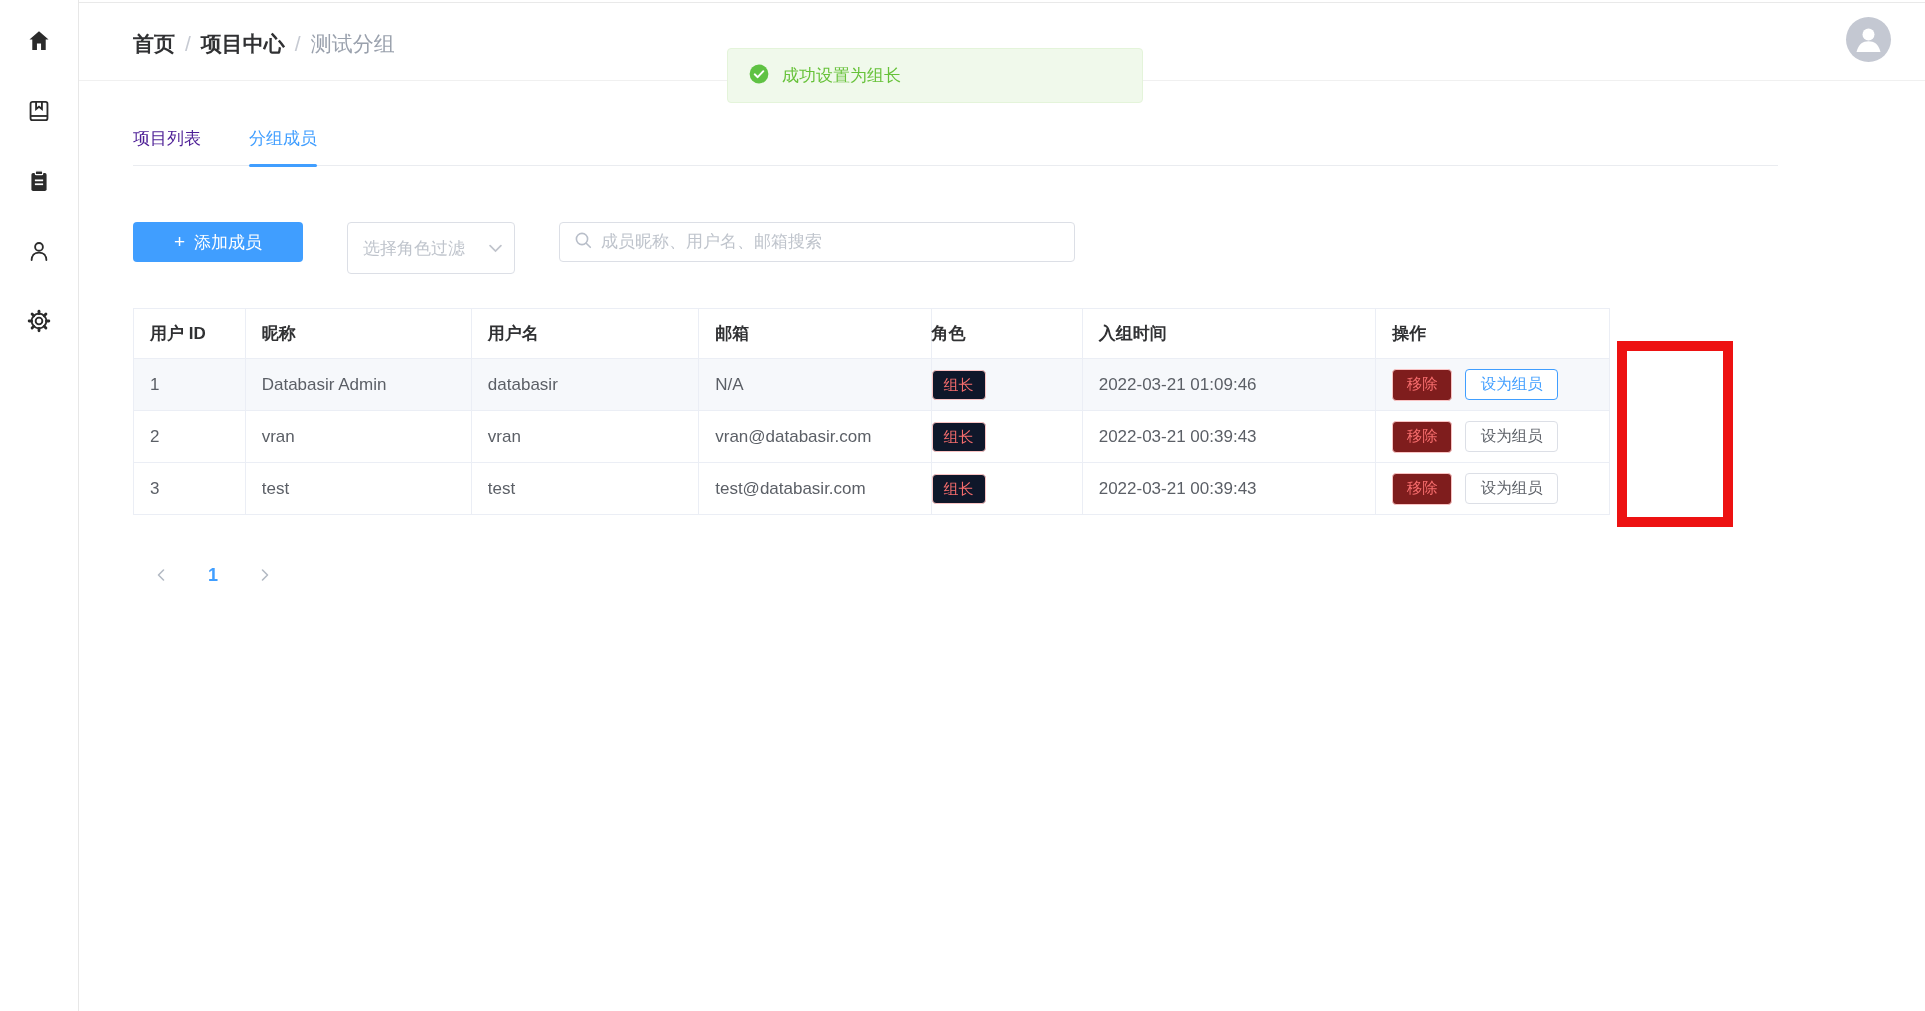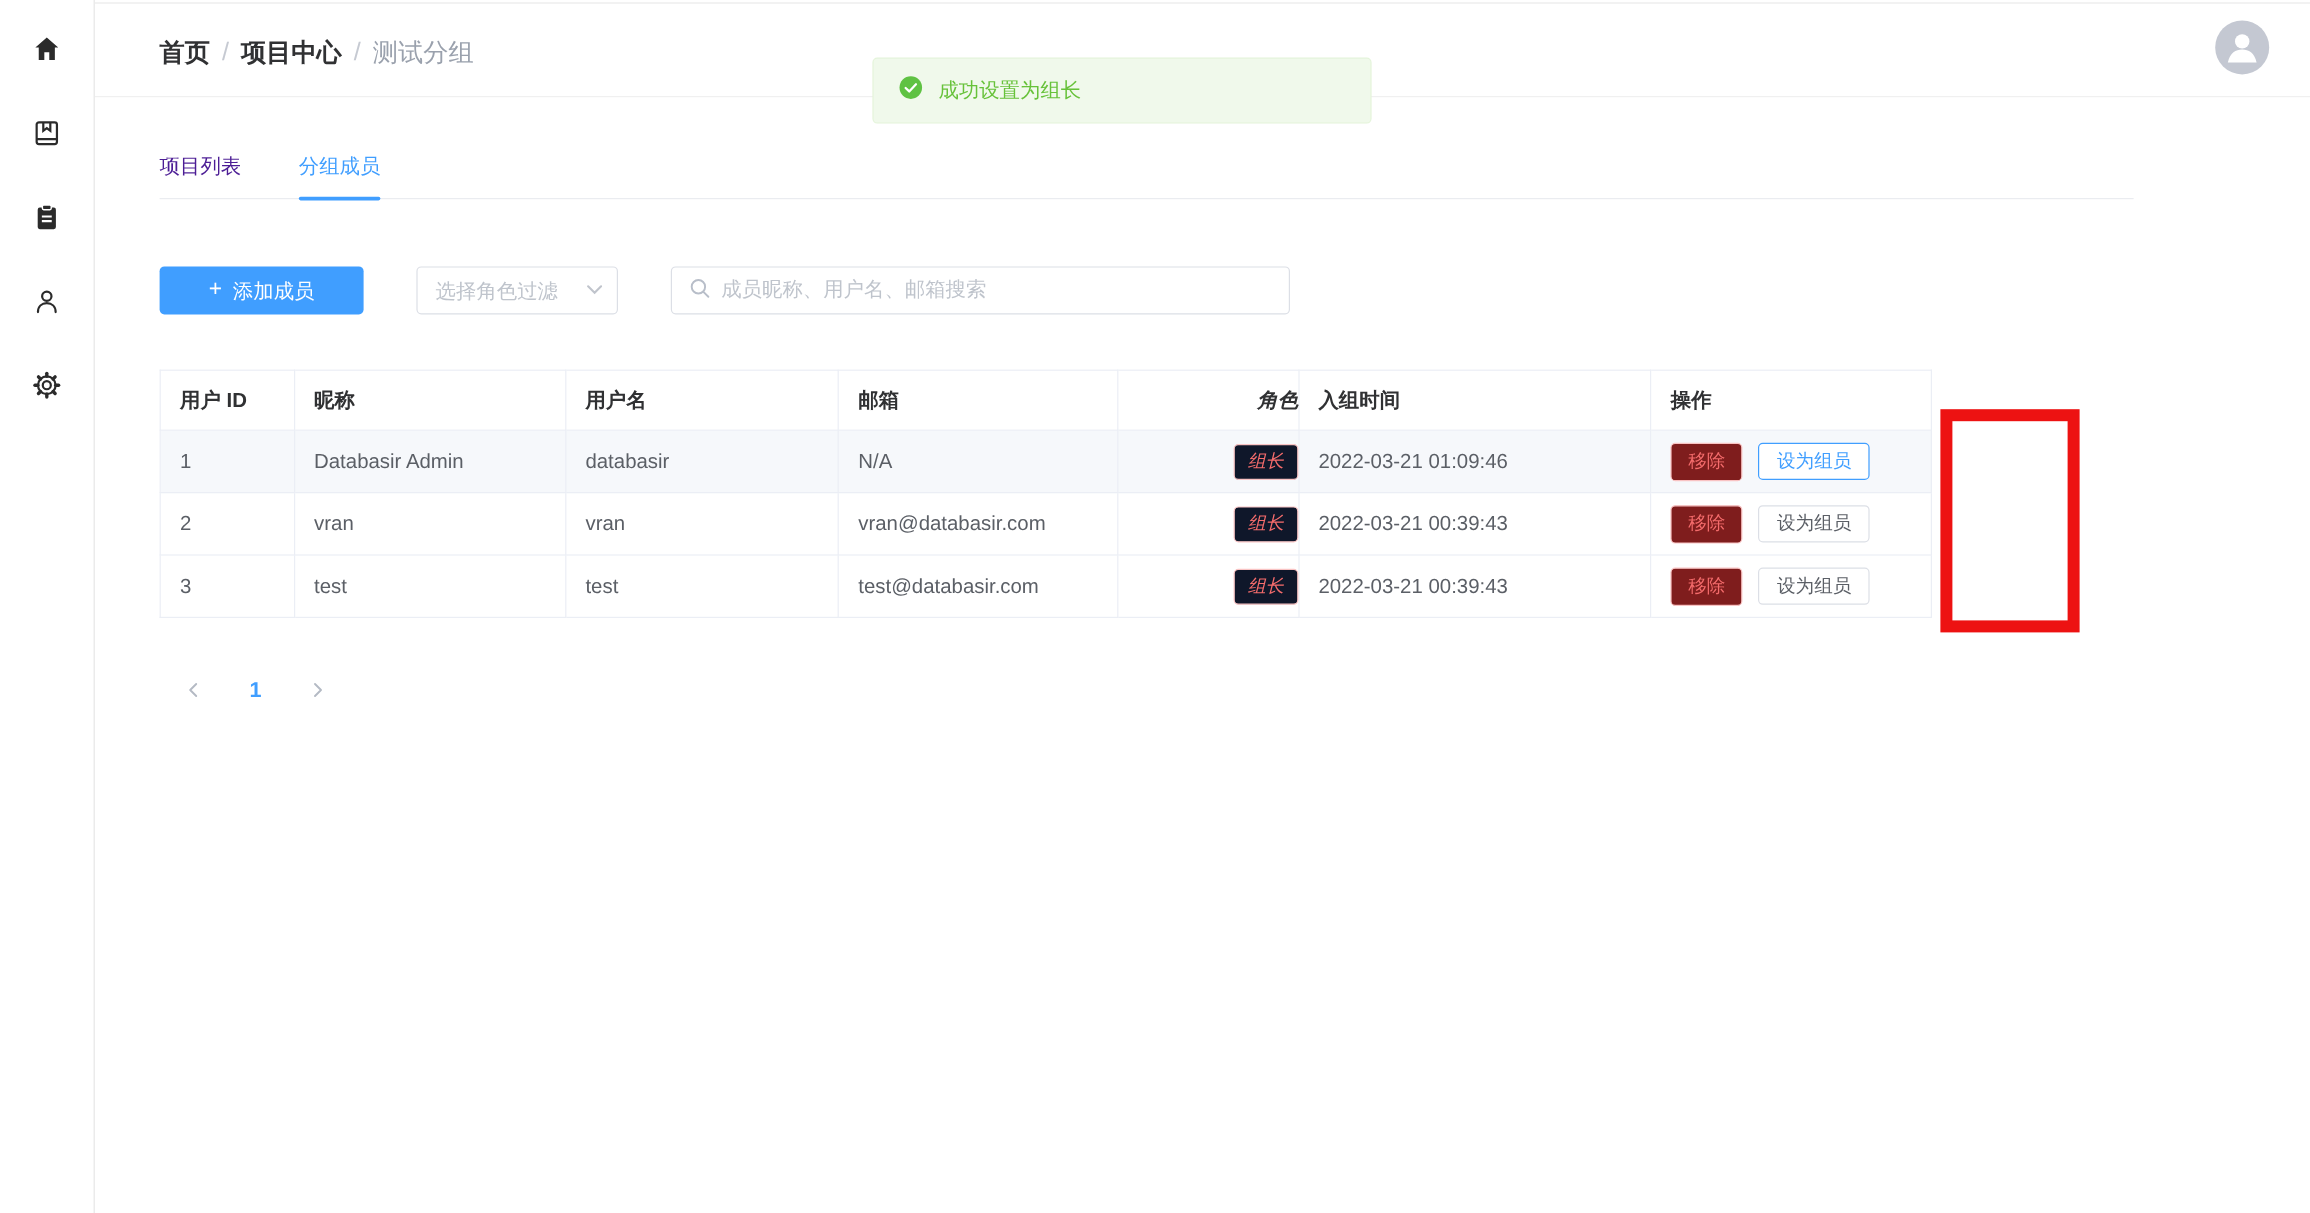--- a/index.html
+++ b/index.html
@@ -51,43 +51,43 @@
 
   
   .add-btn {
     position: absolute; left: 133px; top: 222px; width: 170px; height: 40px;
     background: #409eff; border: none; border-radius: 4px; color: #fff; font-size: 17px;
     display: flex; align-items: center; justify-content: center; gap: 9px; cursor: pointer;
     font-family: inherit;
   }
   .add-plus { font-size: 19px; font-weight: normal; line-height: 1; margin-top: -1px; }
   .role-select {
-    position: absolute; left: 347px; top: 222px; width: 168px; height: 40px;
+    position: absolute; left: 347px; top: 222px; width: 168px; height: 52px;
     border: 1px solid #dcdfe6; border-radius: 4px; background: #fff;
     display: flex; align-items: center; justify-content: space-between;
     padding: 0 12px 0 15px; cursor: pointer;
   }
   .role-select-text { color: #bfc4cc; font-size: 17px; }
   .search-box {
     position: absolute; left: 559px; top: 222px; width: 516px; height: 40px;
     border: 1px solid #dcdfe6; border-radius: 4px; background: #fff;
     display: flex; align-items: center; padding: 0 14px; gap: 9px;
   }
   .search-box input {
     border: none; outline: none; flex: 1; font-size: 17px; color: #606266;
-    font-family: Liberation Serif, serif; background: transparent;
+    font-family: Liberation Mono, monospace; background: transparent;
   }
   .search-box input::placeholder { color: #bfc4cc; }
 
   
   table.members { position: absolute; left: 133px; top: 308px; width: 1477px; border-collapse: collapse; font-size: 17px; }
   table.members th, table.members td { border: 1px solid #ebeef5; padding: 0 0 0 16px; text-align: left; }
   table.members th { height: 50px; color: #303133; font-weight: bold; background: #fff; }
   table.members td { height: 52px; color: #5b5f66; }
-  table.members th.col-role, table.members td.col-role { text-align: right; padding: 0; font-style: italic; }
+  table.members th.col-role, table.members td.col-role { text-align: left; padding: 0; }
   tr.row-highlight td { background: #f6f8fb; }
   .tag-danger {
     display: inline-block; padding: 5px 11px; font-size: 15px; line-height: 1.2;
     color: #f56c6c; background: #0f172a; border: 1px solid #f9c3c3; border-radius: 4px;
   }
   .btn { display: inline-flex; align-items: center; justify-content: center; border-radius: 4px; font-size: 15.5px; cursor: pointer; font-family: inherit; }
   .btn-remove { width: 60px; height: 32px; color: #f56c6c; background: #7f1d1d; border: 1px solid #f9c3c3; margin-right: 13px; }
   .btn-demote { width: 93px; height: 31px; color: #5b5f66; background: #fff; border: 1px solid #dcdfe6; }
   .btn-demote.primary-hover { color: #409eff; border-color: #409eff; }
 

